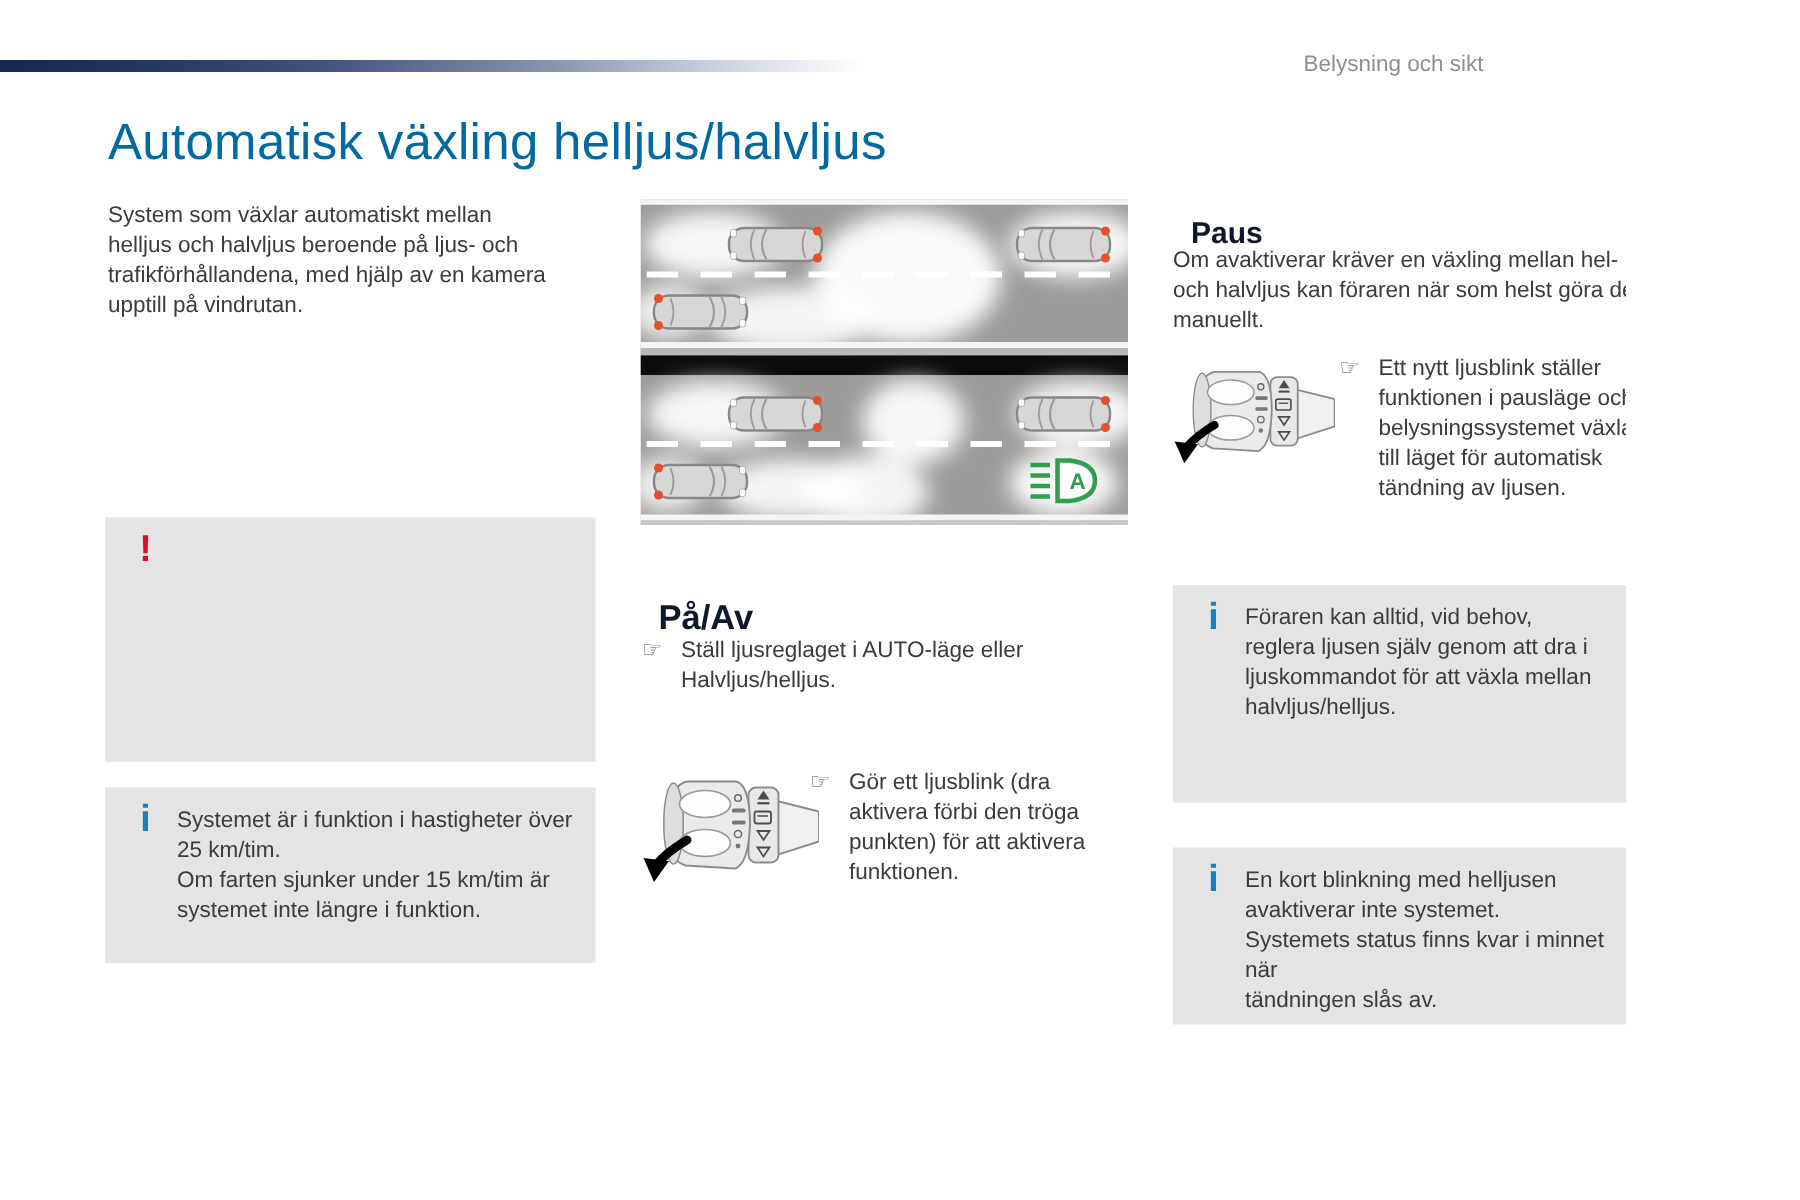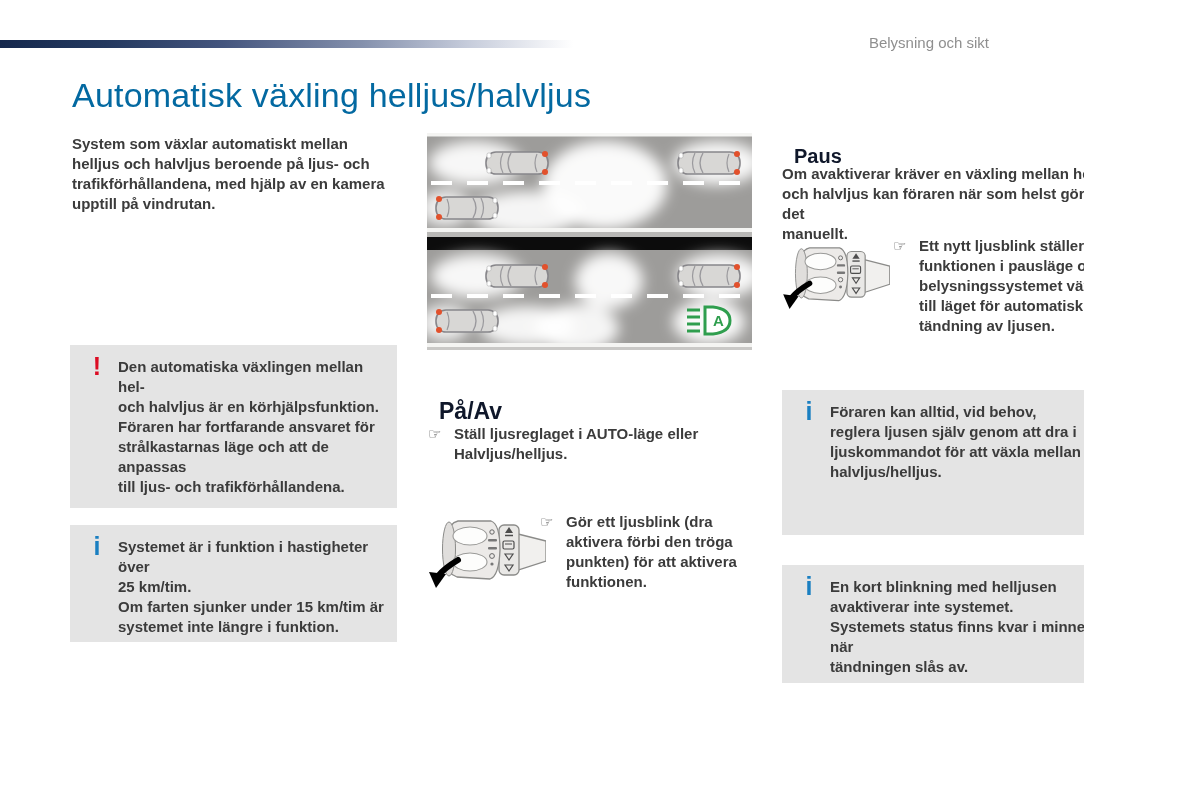--- a/index.html
+++ b/index.html
@@ -8,21 +8,21 @@
     font-family:"Liberation Sans", sans-serif;color:#3b3b3b;
   }
   .abs{position:absolute;}
   .ml{white-space:pre-line;}
   .grad-bar{
     left:0;top:40px;width:585px;height:8px;
     background:linear-gradient(90deg,#15284d 0%,#24395f 18%,#44557e 38%,#8591ad 62%,#c6ccdb 80%,#ffffff 98%);
   }
   .header-txt{top:34px;right:95px;font-size:15px;color:#8f8f8f;}
   .page-title{left:72px;top:76px;font-size:34px;font-weight:400;color:#0369a1;margin:0;letter-spacing:0.2px;}
-  .body-txt{font-size:15px;line-height:20px;color:#3b3b3b;font-weight:bold;}
+  .body-txt{font-size:15px;line-height:20px;color:#3b3b3b;}
   .intro{left:72px;top:134px;width:330px;}
   .gray-box{background:#e4e4e4;}
   .box-icon{position:absolute;left:12px;top:8px;width:30px;text-align:center;font-weight:bold;font-size:25px;line-height:26px;}
   .warning-icon{color:#dc0c23;}
   .info-icon{color:#1a7fc1;}
   .box-text{position:absolute;left:48px;top:12px;right:10px;}
   .section-h{font-weight:bold;color:#0f172a;margin:12px;}
   .bullet{display:flex;align-items:flex-start;}
   .pointer{width:26px;flex:0 0 26px;font-size:15px;color:#4a4a4a;line-height:20px;}
   .bullet-text{flex:1;}
@@ -39,25 +39,20 @@
   <div class="abs header-txt">Belysning och sikt</div>
   <h1 class="abs page-title">Automatisk växling helljus/halvljus</h1>
 
   <div class="abs body-txt ml intro">System som växlar automatiskt mellan
 helljus och halvljus beroende på ljus- och
 trafikförhållandena, med hjälp av en kamera
 upptill på vindrutan.</div>
 
   <div class="abs gray-box" style="left:70px;top:345px;width:327px;height:163px;">
     <span class="box-icon warning-icon">!</span>
-    <div class="box-text body-txt ml">Den automatiska växlingen mellan hel-
-och halvljus är en körhjälpsfunktion.
-Föraren har fortfarande ansvaret för
-strålkastarnas läge och att de anpassas
-till ljus- och trafikförhållandena.</div>
   </div>
 
   <div class="abs gray-box" style="left:70px;top:525px;width:327px;height:117px;">
     <span class="box-icon info-icon">i</span>
     <div class="box-text body-txt ml">Systemet är i funktion i hastigheter över
 25 km/tim.
 Om farten sjunker under 15 km/tim är
 systemet inte längre i funktion.</div>
   </div>
 

